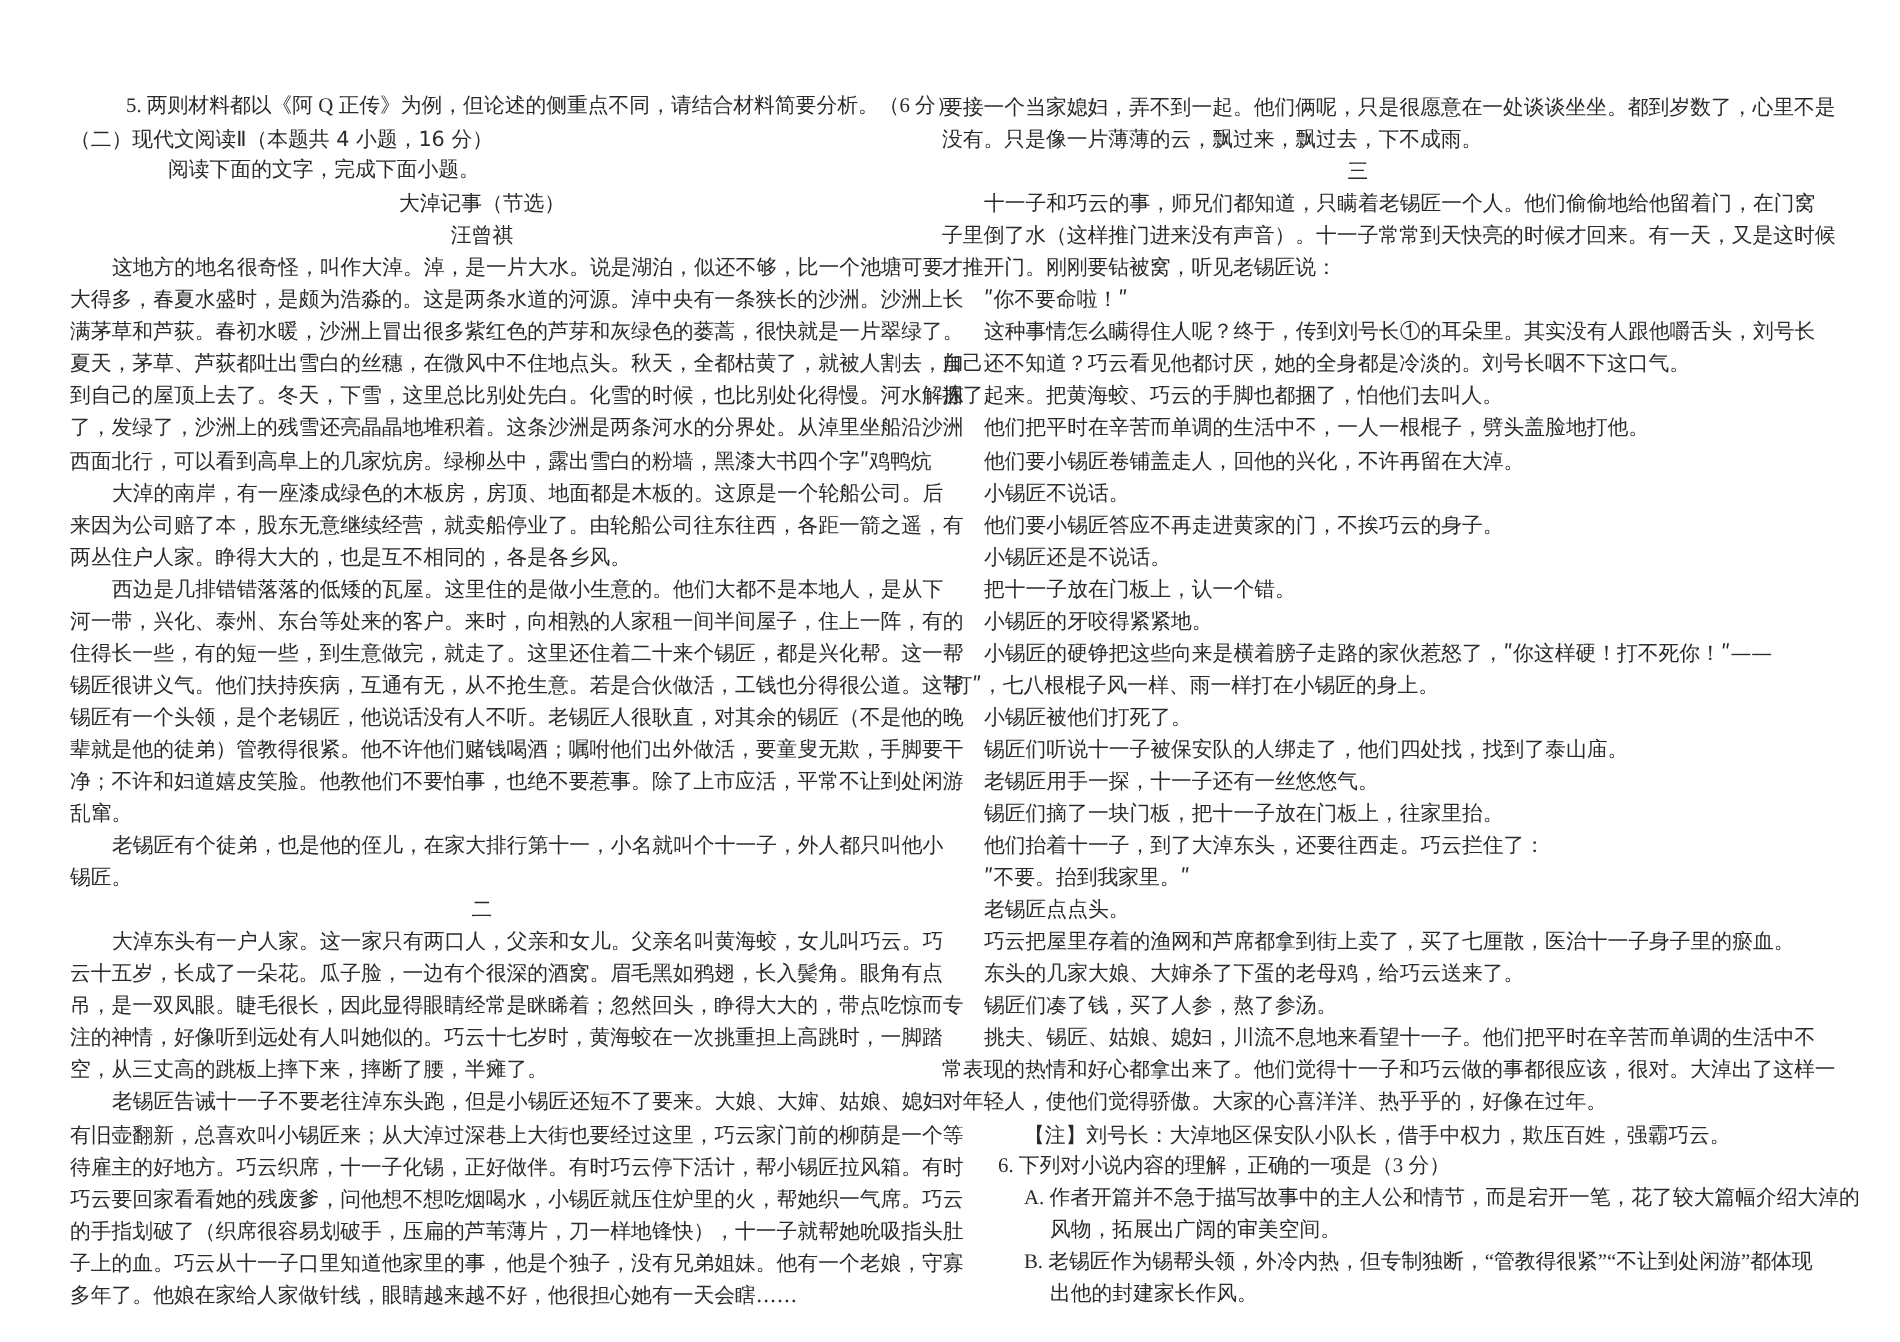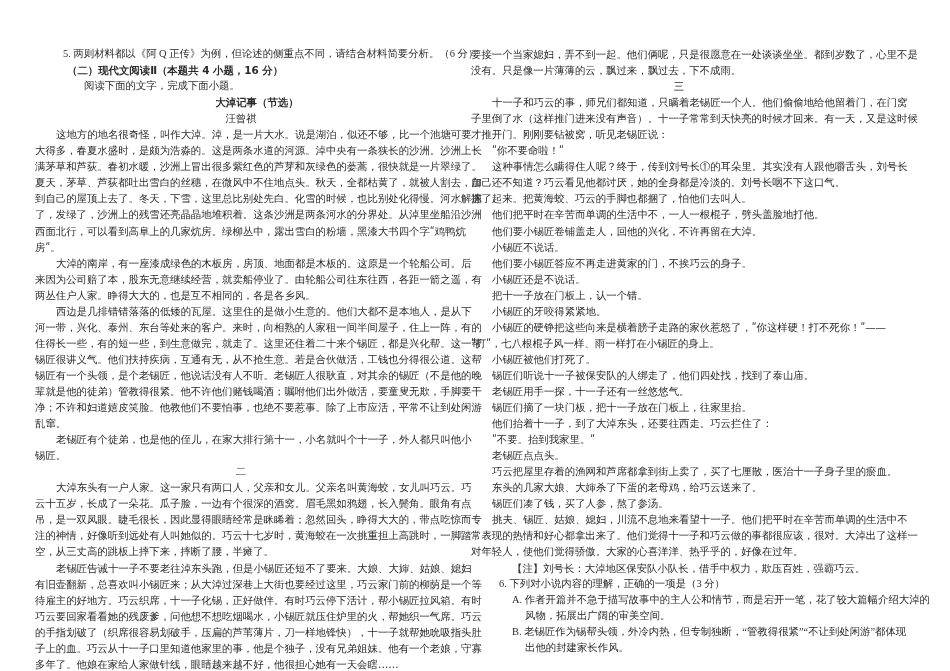--- a/index.html
+++ b/index.html
@@ -5,21 +5,21 @@
   html, body { margin:0; padding:0; background:#ffffff; }
   body { width:950px; height:671px; position:relative; overflow:hidden;
          font-family:"DejaVu Serif","Liberation Serif",serif; color:#2a2a2a; }
   .col { position:absolute; top:46px; font-size:10.4px; line-height:16.05px; }
   .col.left { left:35px; width:412px; }
   .col.right { left:471px; width:416px; }
   .ln { white-space:nowrap; height:16.05px; overflow:visible; }
   .ind { padding-left:21px; }
   .ind2 { padding-left:41px; }
   .center { text-align:center; }
-  .bold { font-weight:bold; font-family:"DejaVu Sans","Liberation Sans",sans-serif;margin-left:32px; }
+  .bold { font-weight:normal; font-family:"DejaVu Sans","Liberation Sans",sans-serif; }
   .sans { font-family:Liberation Serif, serif;margin-left:28px; }
   .opt { padding-left:13px; }
   .optc { padding-left:26px; }
 </style>
 </head>
 <body>
 
 <div class="col left">
   <div class="ln sans">5. 两则材料都以《阿 Q 正传》为例，但论述的侧重点不同，请结合材料简要分析。（6 分）</div>
   <div class="ln bold">（二）现代文阅读Ⅱ（本题共 4 小题，16 分）</div>
@@ -27,21 +27,20 @@
   <div class="ln center bold">大淖记事（节选）</div>
   <div class="ln center">汪曾祺</div>
 
   <div class="ln ind">这地方的地名很奇怪，叫作大淖。淖，是一片大水。说是湖泊，似还不够，比一个池塘可要</div>
   <div class="ln">大得多，春夏水盛时，是颇为浩淼的。这是两条水道的河源。淖中央有一条狭长的沙洲。沙洲上长</div>
   <div class="ln">满茅草和芦荻。春初水暖，沙洲上冒出很多紫红色的芦芽和灰绿色的蒌蒿，很快就是一片翠绿了。</div>
   <div class="ln">夏天，茅草、芦荻都吐出雪白的丝穗，在微风中不住地点头。秋天，全都枯黄了，就被人割去，加</div>
   <div class="ln">到自己的屋顶上去了。冬天，下雪，这里总比别处先白。化雪的时候，也比别处化得慢。河水解冻</div>
   <div class="ln">了，发绿了，沙洲上的残雪还亮晶晶地堆积着。这条沙洲是两条河水的分界处。从淖里坐船沿沙洲</div>
   <div class="ln">西面北行，可以看到高阜上的几家炕房。绿柳丛中，露出雪白的粉墙，黑漆大书四个字ʺ鸡鸭炕</div>
-  <div class="ln">房ʺ。</div>
   <div class="ln ind">大淖的南岸，有一座漆成绿色的木板房，房顶、地面都是木板的。这原是一个轮船公司。后</div>
   <div class="ln">来因为公司赔了本，股东无意继续经营，就卖船停业了。由轮船公司往东往西，各距一箭之遥，有</div>
   <div class="ln">两丛住户人家。睁得大大的，也是互不相同的，各是各乡风。</div>
   <div class="ln ind">西边是几排错错落落的低矮的瓦屋。这里住的是做小生意的。他们大都不是本地人，是从下</div>
   <div class="ln">河一带，兴化、泰州、东台等处来的客户。来时，向相熟的人家租一间半间屋子，住上一阵，有的</div>
   <div class="ln">住得长一些，有的短一些，到生意做完，就走了。这里还住着二十来个锡匠，都是兴化帮。这一帮</div>
   <div class="ln">锡匠很讲义气。他们扶持疾病，互通有无，从不抢生意。若是合伙做活，工钱也分得很公道。这帮</div>
   <div class="ln">锡匠有一个头领，是个老锡匠，他说话没有人不听。老锡匠人很耿直，对其余的锡匠（不是他的晚</div>
   <div class="ln">辈就是他的徒弟）管教得很紧。他不许他们赌钱喝酒；嘱咐他们出外做活，要童叟无欺，手脚要干</div>
   <div class="ln">净；不许和妇道嬉皮笑脸。他教他们不要怕事，也绝不要惹事。除了上市应活，平常不让到处闲游</div>

